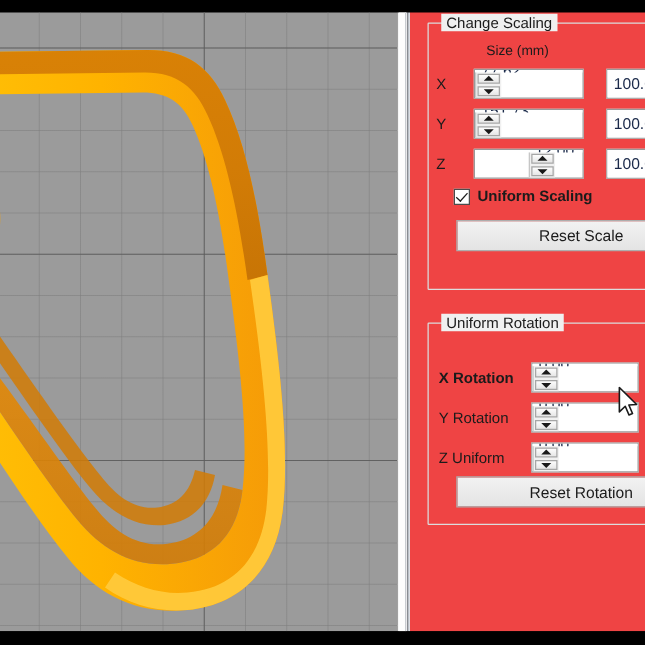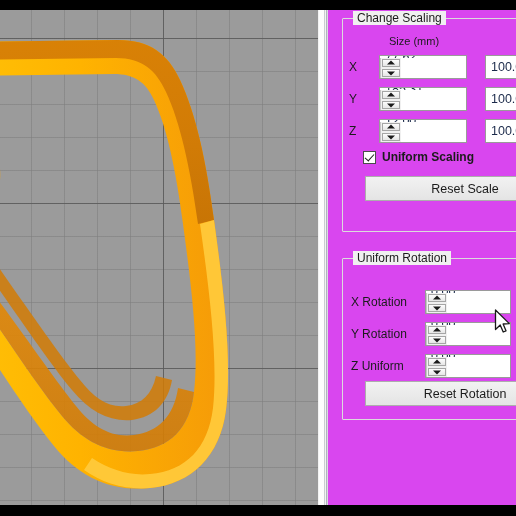--- a/index.html
+++ b/index.html
@@ -46,21 +46,21 @@
     position:absolute;left:6px;top:0;width:1px;height:495px;background:#c9ccd1;
   }
   .panel-edge{
     position:absolute;left:326px;top:10px;width:2px;height:495px;
     background:linear-gradient(to right,#9aa0ab,#eceff2);
   }
 
   
   .panel{
     position:absolute;left:328px;top:10px;width:188px;height:495px;
-    background:#d946ef;
+    background:#ef4444;
     overflow:hidden;
   }
 
   .groupbox{
     position:absolute;
     border:1px solid #dcdcdc;
     border-radius:1px;
     background:transparent;
   }
   .groupbox > .gb-title{
@@ -260,33 +260,33 @@
           <div class="b down"></div>
         </div>
       </div>
       <div class="spin" style="left:142px;top:36px;width:88px;">
         <div class="val">100.0</div>
 
       </div>
 
       <div class="axis-label" style="left:6px;top:73px;">Y</div>
       <div class="spin" style="left:36px;top:68px;width:88px;">
-        <div class="val">185.31</div>
+        <div class="val">151.73</div>
         <div class="btns">
           <div class="b up"></div>
           <div class="b down"></div>
         </div>
       </div>
       <div class="spin" style="left:142px;top:68px;width:88px;">
         <div class="val">100.0</div>
 
       </div>
 
       <div class="axis-label" style="left:6px;top:105px;">Z</div>
-      <div class="spin" style="left:36px;top:100px;width:88px;">
+      <div class="spin" style="left:36px;top:100px;width:88px;padding-left:43px;">
         <div class="val">12.00</div>
         <div class="btns">
           <div class="b up"></div>
           <div class="b down"></div>
         </div>
       </div>
       <div class="spin" style="left:142px;top:100px;width:88px;">
         <div class="val">100.0</div>
 
       </div>
@@ -295,21 +295,21 @@
         <div class="cbox checked"></div>
         <div class="cbox-label">Uniform Scaling</div>
       </div>
 
       <div class="pbtn" style="left:22px;top:157px;width:200px;">Reset Scale</div>
     </div>
 
     <div class="groupbox" id="gb-rotation">
       <div class="gb-title">Uniform Rotation</div>
 
-      <div class="axis-label" style="left:8px;top:36px;">X Rotation</div>
+      <div class="axis-label" style="left:8px;top:36px;font-weight:bold;">X Rotation</div>
       <div class="spin" style="left:82px;top:31px;width:86px;">
         <div class="val">0.00</div>
         <div class="btns">
           <div class="b up"></div>
           <div class="b down"></div>
         </div>
       </div>
 
       <div class="axis-label" style="left:8px;top:68px;">Y Rotation</div>
       <div class="spin" style="left:82px;top:63px;width:86px;">

